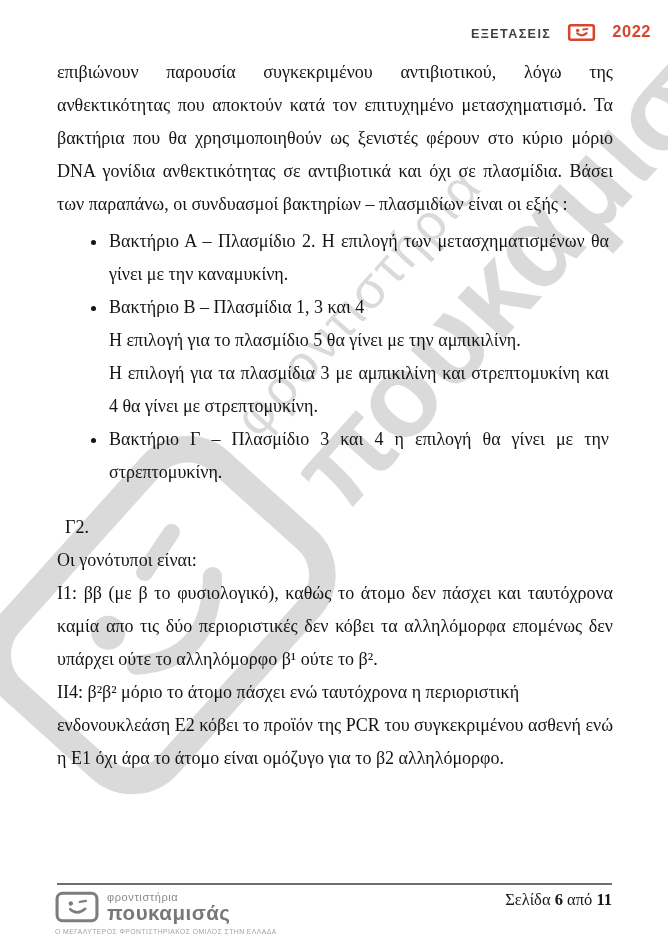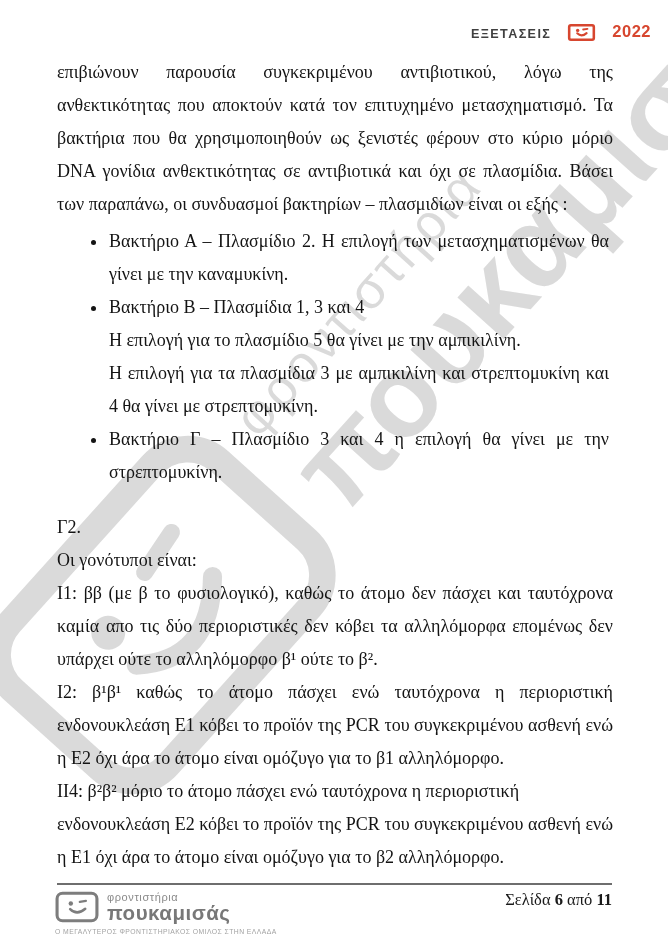--- a/index.html
+++ b/index.html
@@ -41,21 +41,21 @@
 
   
   main {
     position: absolute; left: 57px; top: 56px; width: 556px;
     font-size: 18px; line-height: 33px;
     text-align: justify;
   }
   main p { margin: 0; }
   ul.bullets { margin: 4px; padding-left: 47px; list-style: disc; }
   ul.bullets li { padding-left: 1px; }
-  .heading { margin-top: 22px !important; }
+  .heading { margin-top: 22px !important; margin-left: 8px; }
 
   
   footer { position: absolute; left: 0; right: 0; top: 883px; bottom: 0; z-index: 1; }
   .footer-rule { position: absolute; left: 57px; right: 56px; top: 0; height: 2px; background: #6e6e6e; }
   .footer-logo { position: absolute; left: 55px; top: 8px; font-family: "Liberation Sans", sans-serif; color: #7d7d7d; }
   .footer-logo-row { display: flex; align-items: center; gap: 8px; }
   .fl-line1 { font-size: 11px; letter-spacing: 0.6px; color: #8a8a8a; }
   .fl-line2 { font-size: 20.5px; font-weight: bold; letter-spacing: 0.5px; line-height: 1; color: #787878; }
   .footer-tagline { font-size: 6.8px; letter-spacing: 0.45px; color: #a2a2a2; margin-top: 4px; }
   .page-num { position: absolute; right: 56px; top: 7px; font-size: 16.5px; color: #1a1a1a; }
@@ -109,23 +109,20 @@
       </li>
     </ul>
 
     <p class="heading">Γ2.</p>
     <p>Οι γονότυποι είναι:</p>
 
     <p>
       <span>Ι1: ββ (με β το φυσιολογικό), καθώς το άτομο δεν πάσχει και ταυτόχρονα καμία απο τις δύο περιοριστικές δεν κόβει τα αλληλόμορφα επομένως δεν υπάρχει ούτε το αλληλόμορφο β¹ ούτε το β².</span>
     </p>
     <p>
-      <span>Ι2: β¹β¹ καθώς το άτομο πάσχει ενώ ταυτόχρονα η περιοριστική ενδονουκλεάση Ε1 κόβει το προϊόν της PCR του συγκεκριμένου ασθενή ενώ η Ε2 όχι άρα το άτομο είναι ομόζυγο για το β1 αλληλόμορφο.</span>
-    </p>
-    <p>
       </p>
       <div>ΙΙ4:  β²β² μόριο το άτομο πάσχει ενώ ταυτόχρονα η περιοριστική</div>
       <div>ενδονουκλεάση Ε2 κόβει το προϊόν της PCR του συγκεκριμένου ασθενή ενώ η Ε1 όχι άρα το άτομο είναι ομόζυγο για το β2 αλληλόμορφο.</div>
     <p></p>
   </main>
 
   <footer>
     <div class="footer-rule"></div>
 
     <div class="footer-logo">

